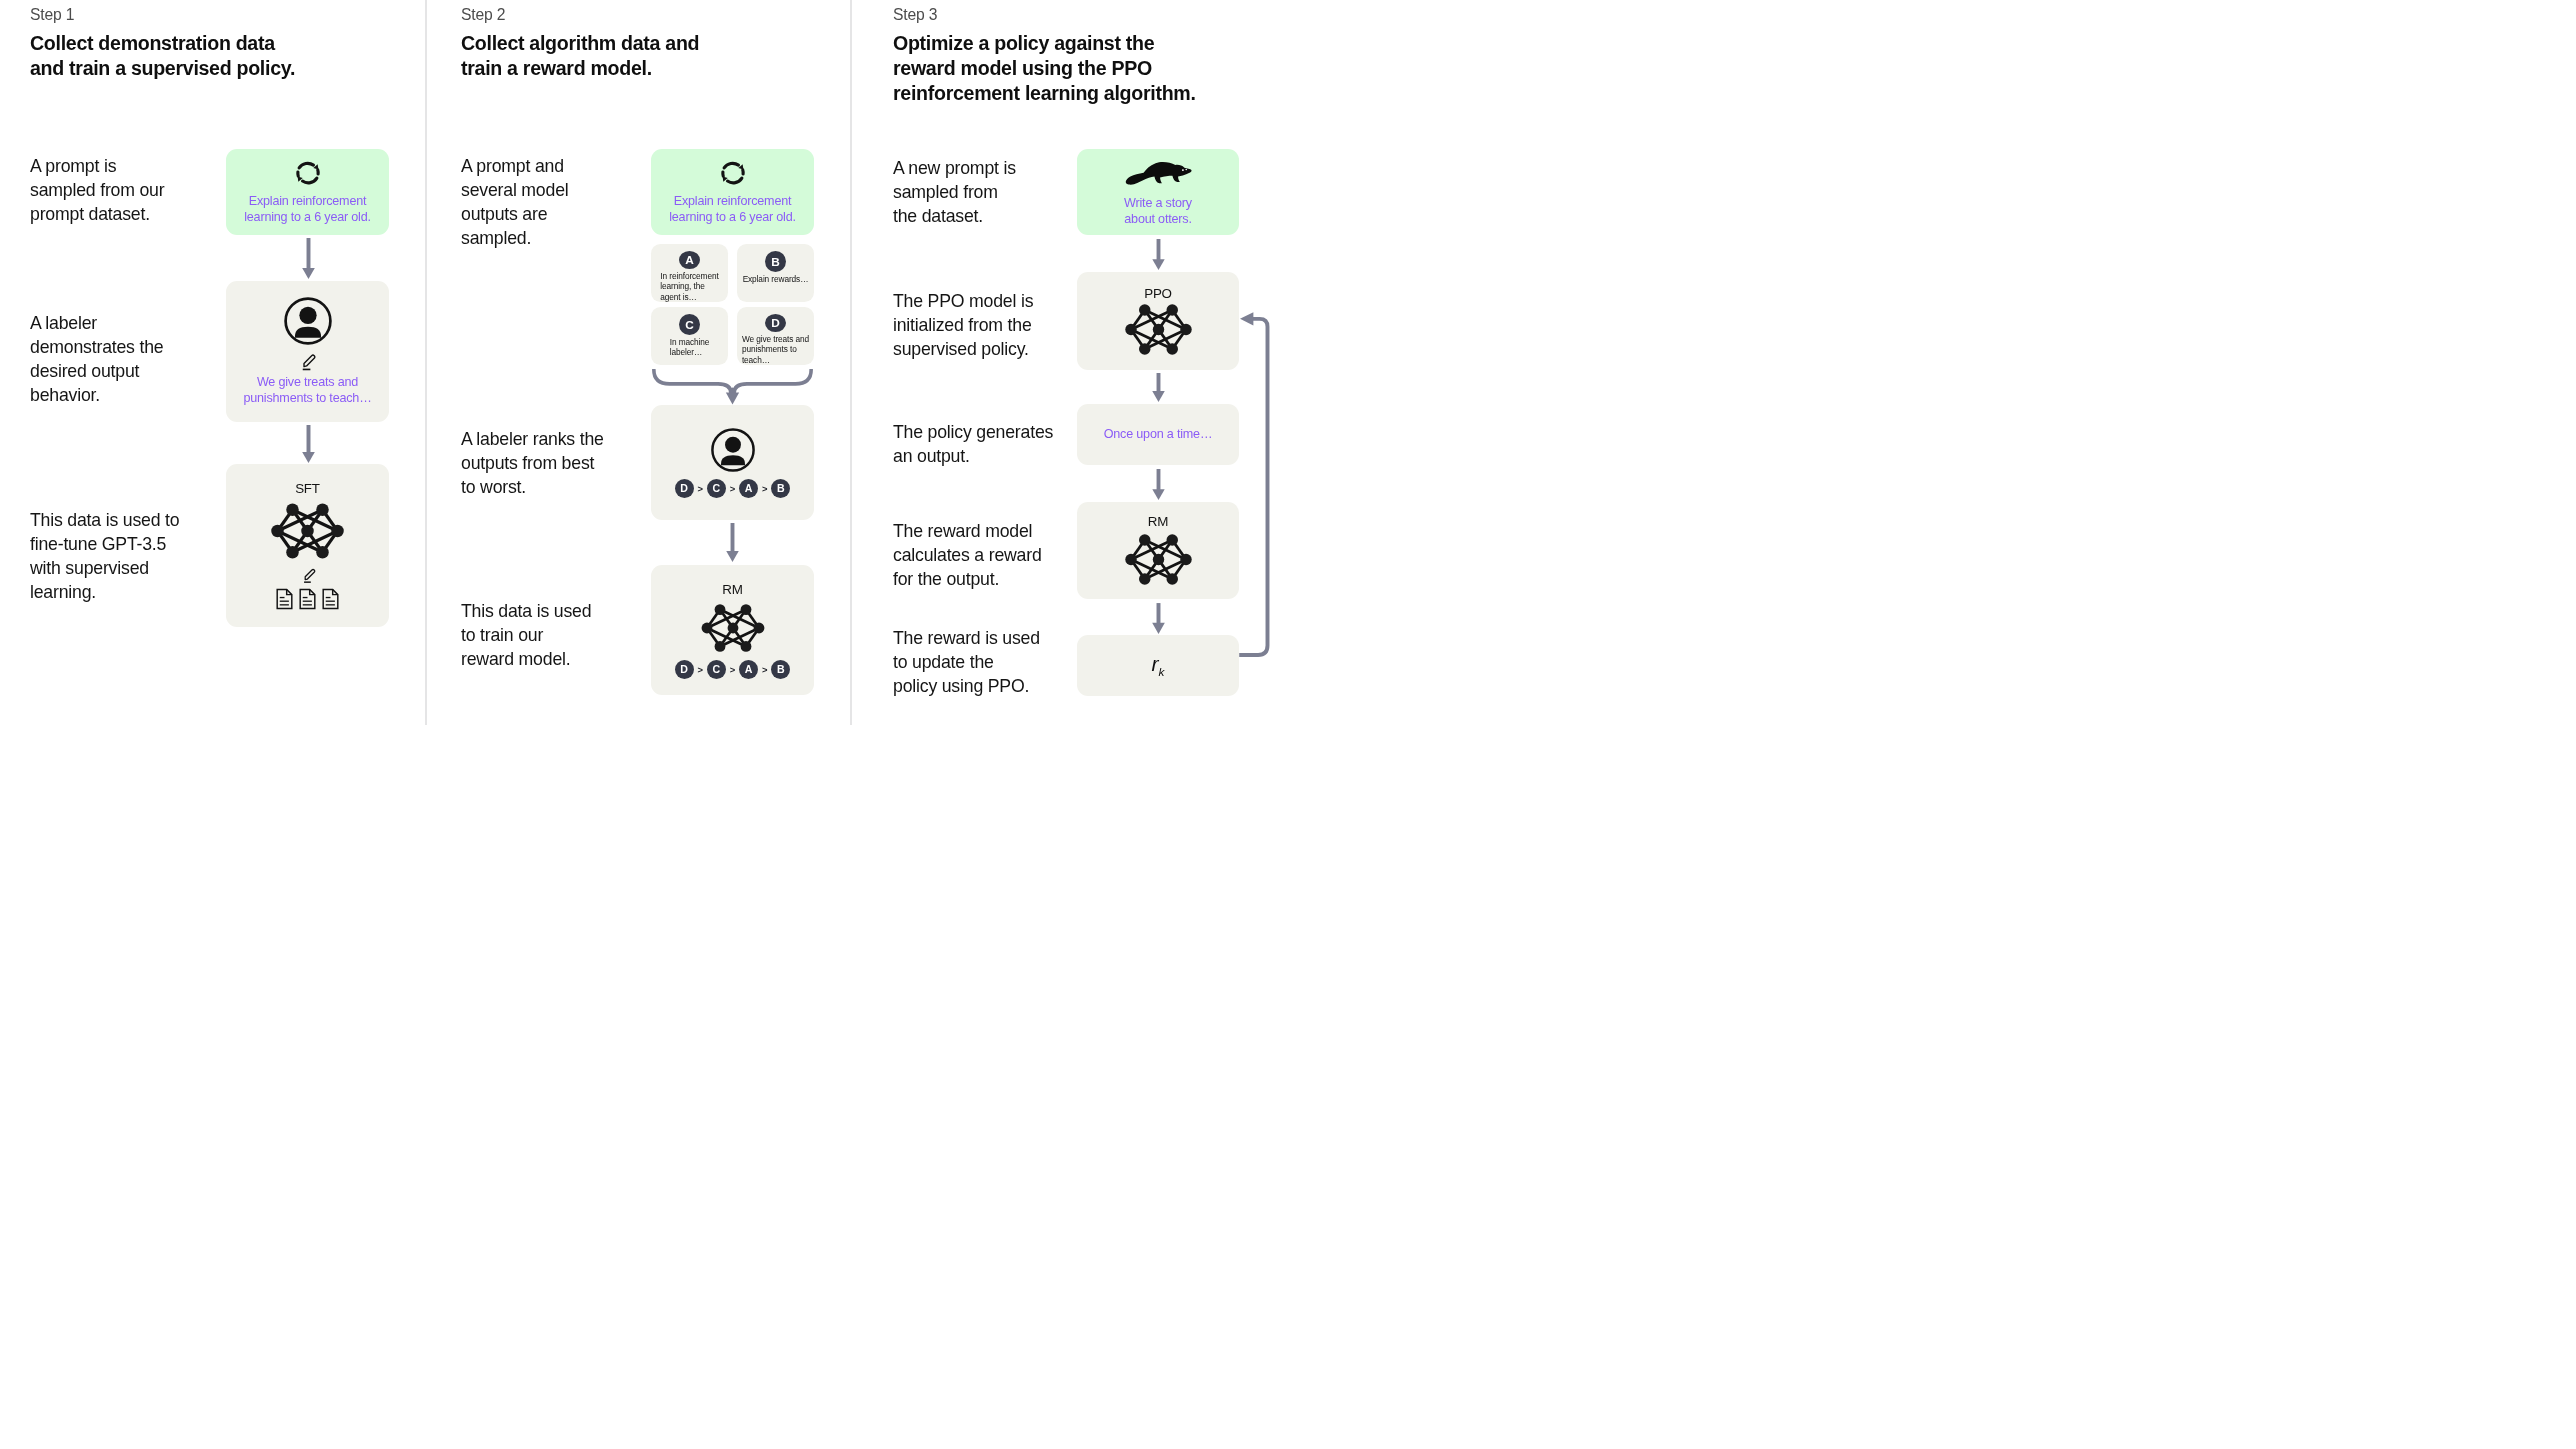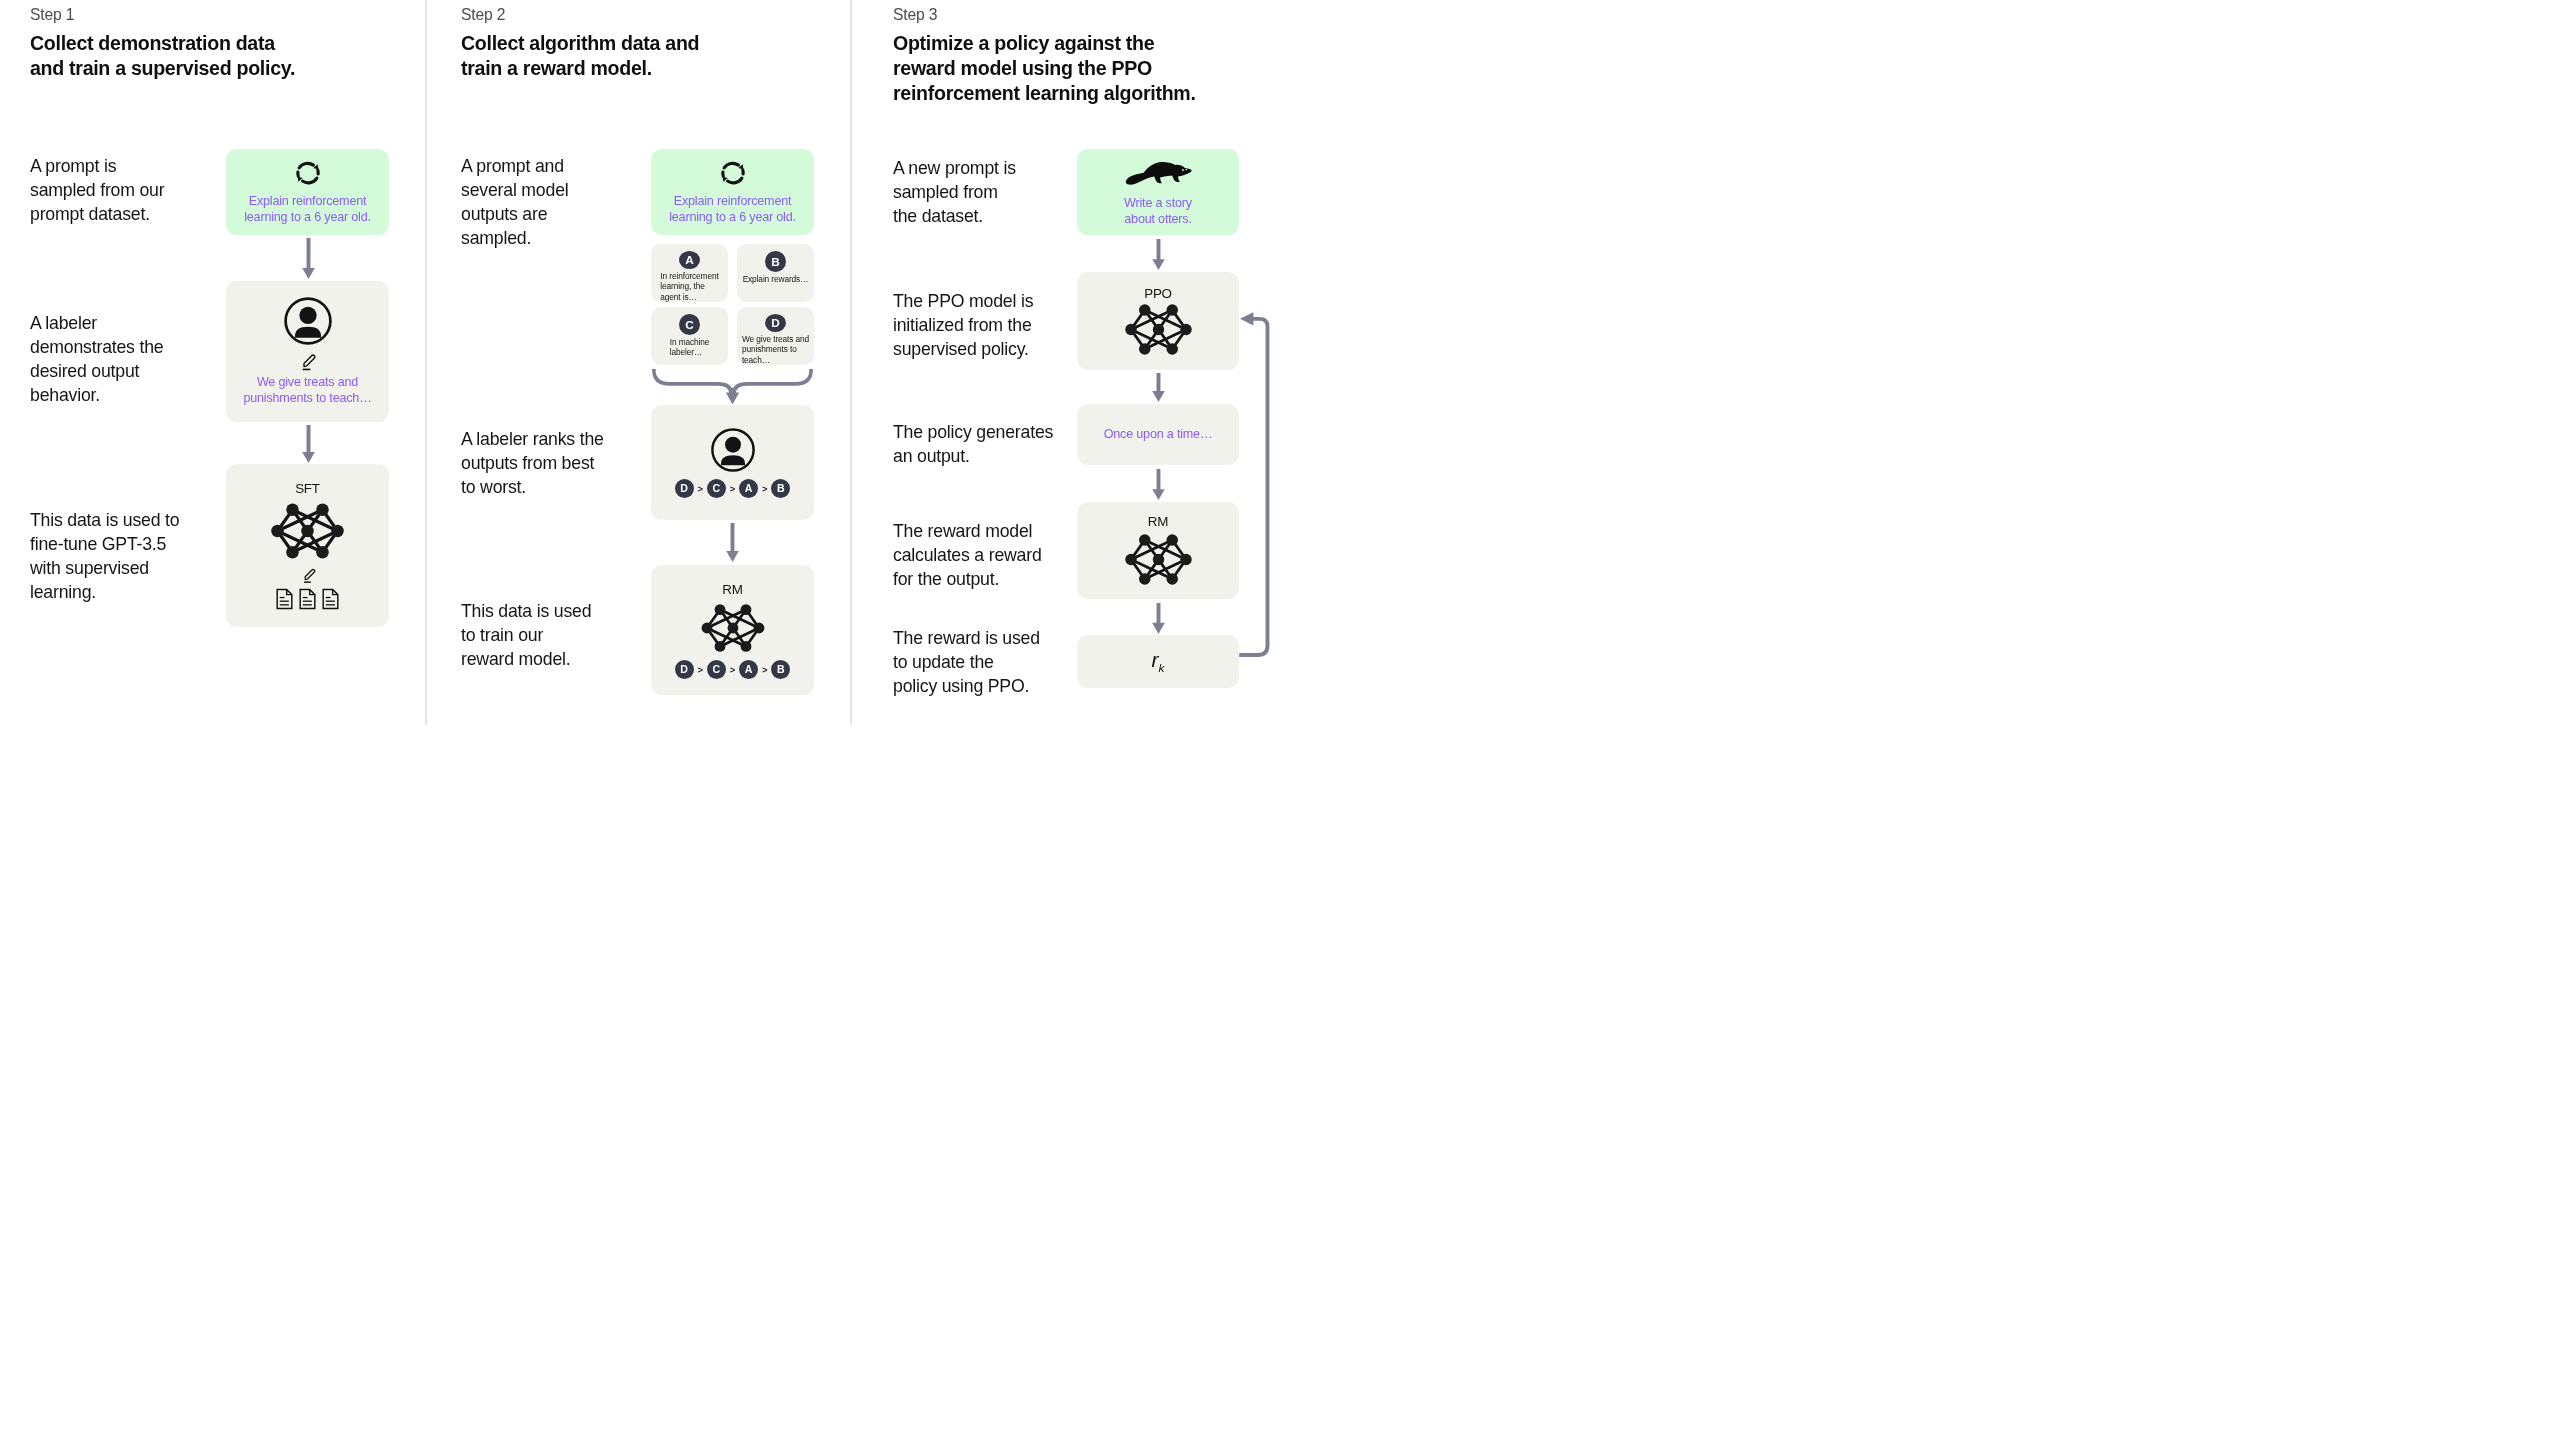--- a/index.html
+++ b/index.html
@@ -372,21 +372,21 @@
             <circle cx="84" cy="82" r="10"></circle>
         </g>
       </svg>
     </div>
 
     <svg class="arrow" style="left:1149px;top:603px;" width="19" height="31" viewBox="0 0 24 39">
       <line x1="12" y1="0" x2="12" y2="26" stroke="#7c7f92" stroke-width="5"></line>
       <polygon points="4,25 20,25 12,39" fill="#7c7f92"></polygon>
     </svg>
 
-    <div class="box" style="left:1077px;top:635px;width:162px;height:53px;">
+    <div class="box" style="left:1077px;top:635px;width:162px;height:61px;">
       <div class="reward"><span>r</span><sub>k</sub></div>
     </div>
 
     <svg class="arrow" style="left:1239px;top:311px;" width="35" height="355" viewBox="0 0 44 452">
       <path d="M16,10 L26,10 Q36,10 36,20 L36,426 Q36,438 24,438 L0,438" fill="none" stroke="#7c7f92" stroke-width="5"></path>
       <polygon points="1,10 18,1.5 18,18.5" fill="#7c7f92"></polygon>
     </svg>
   </section>
 
 </div>

